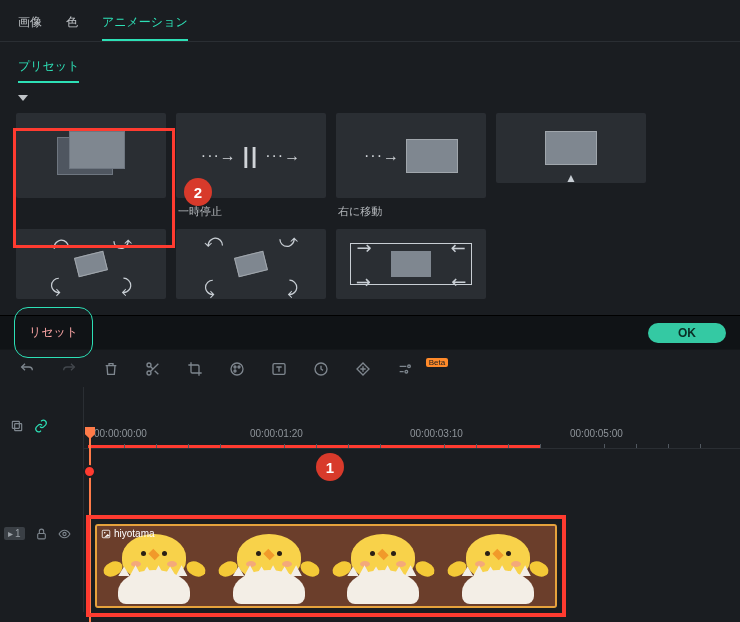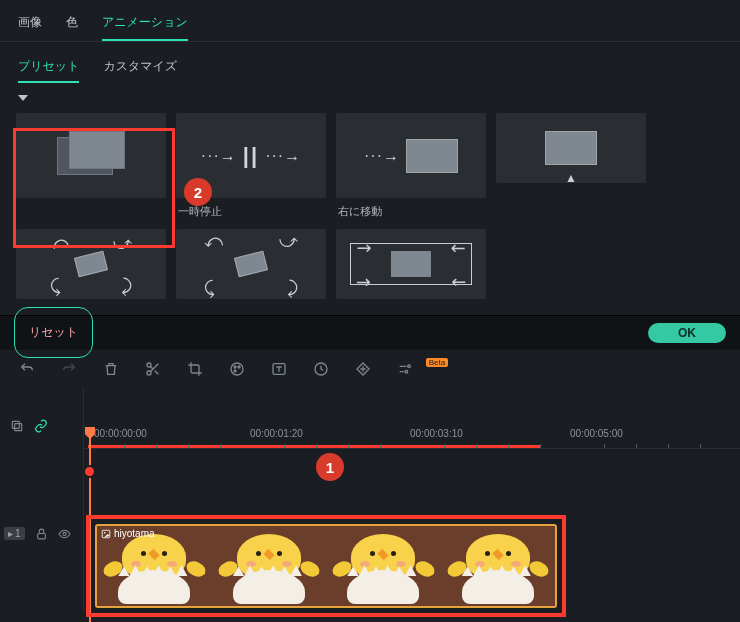--- a/index.html
+++ b/index.html
@@ -308,21 +308,20 @@
 <body>
 
 <div class="top-tabs">
   <div class="top-tab">画像</div>
   <div class="top-tab">色</div>
   <div class="top-tab active">アニメーション</div>
 </div>
 
 <div class="sub-tabs">
   <div class="sub-tab active">プリセット</div>
-  <div class="sub-tab">カスタマイズ</div>
 </div>
 
 <div class="section-header">
   <div class="tri"></div>
 </div>
 
 <div class="preset-area">
   <div class="preset-grid">
 
 

